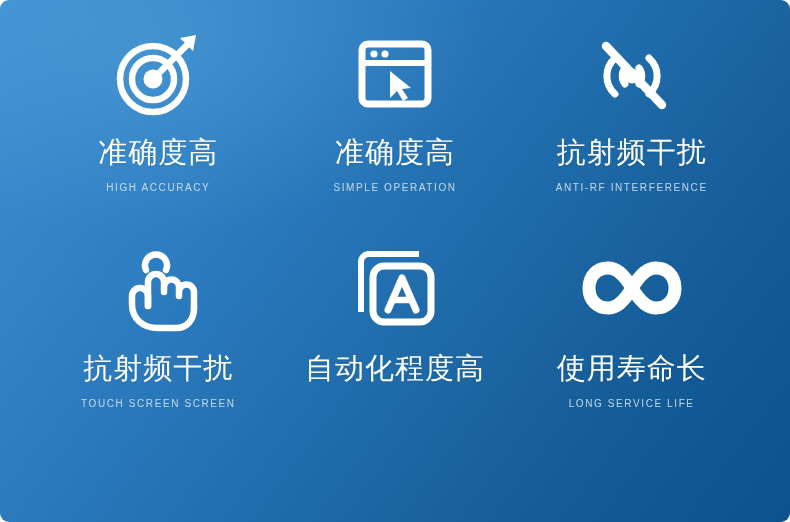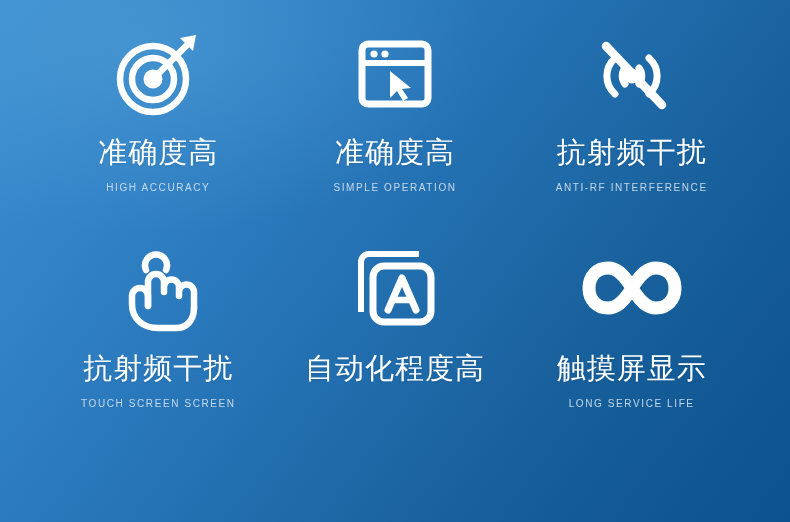--- a/index.html
+++ b/index.html
@@ -11,20 +11,21 @@
     height: 522px;
     overflow: hidden;
     font-family: "Liberation Sans", sans-serif;
   }
   #page {
     position: relative;
     width: 790px;
     height: 522px;
     background: linear-gradient(127deg, #3e91d2 0%, #3182c6 22%, #2573b5 45%, #1a639f 68%, #115894 86%, #0c5290 100%);
     overflow: hidden;
+    border-radius: 9px;
   }
   #page::before {
     content: "";
     position: absolute;
     left: 0; top: 0; right: 0; bottom: 0;
     background: radial-gradient(ellipse 70% 60% at 18% 8%, rgba(90,165,218,0.40) 0%, rgba(90,165,218,0.0) 62%);
     pointer-events: none;
   }
   .grid {
     position: relative;
@@ -160,19 +161,19 @@
       </div>
       <div class="title-cn">自动化程度高</div>
     </div>
 
     <div class="cell row2">
       <div class="icon-wrap">
         <svg width="110" height="96" viewBox="0 0 110 96" aria-hidden="true">
           <path d="M55 48 C46 33 39 28 31 28 C20 28 12 36 12 48 C12 60 20 68 31 68 C39 68 46 63 55 48 C64 33 71 28 79 28 C90 28 98 36 98 48 C98 60 90 68 79 68 C71 68 64 63 55 48 Z" fill="none" stroke="#ffffff" stroke-width="13" stroke-linecap="round" stroke-linejoin="round"></path>
         </svg>
       </div>
-      <div class="title-cn">触摸屏显示</div>
+      <div class="title-cn">使用寿命长</div>
       <div class="title-en">LONG SERVICE LIFE</div>
     </div>
 
     <div class="spacer-cell"></div>
   </div>
 </div>
 
 </body></html>

